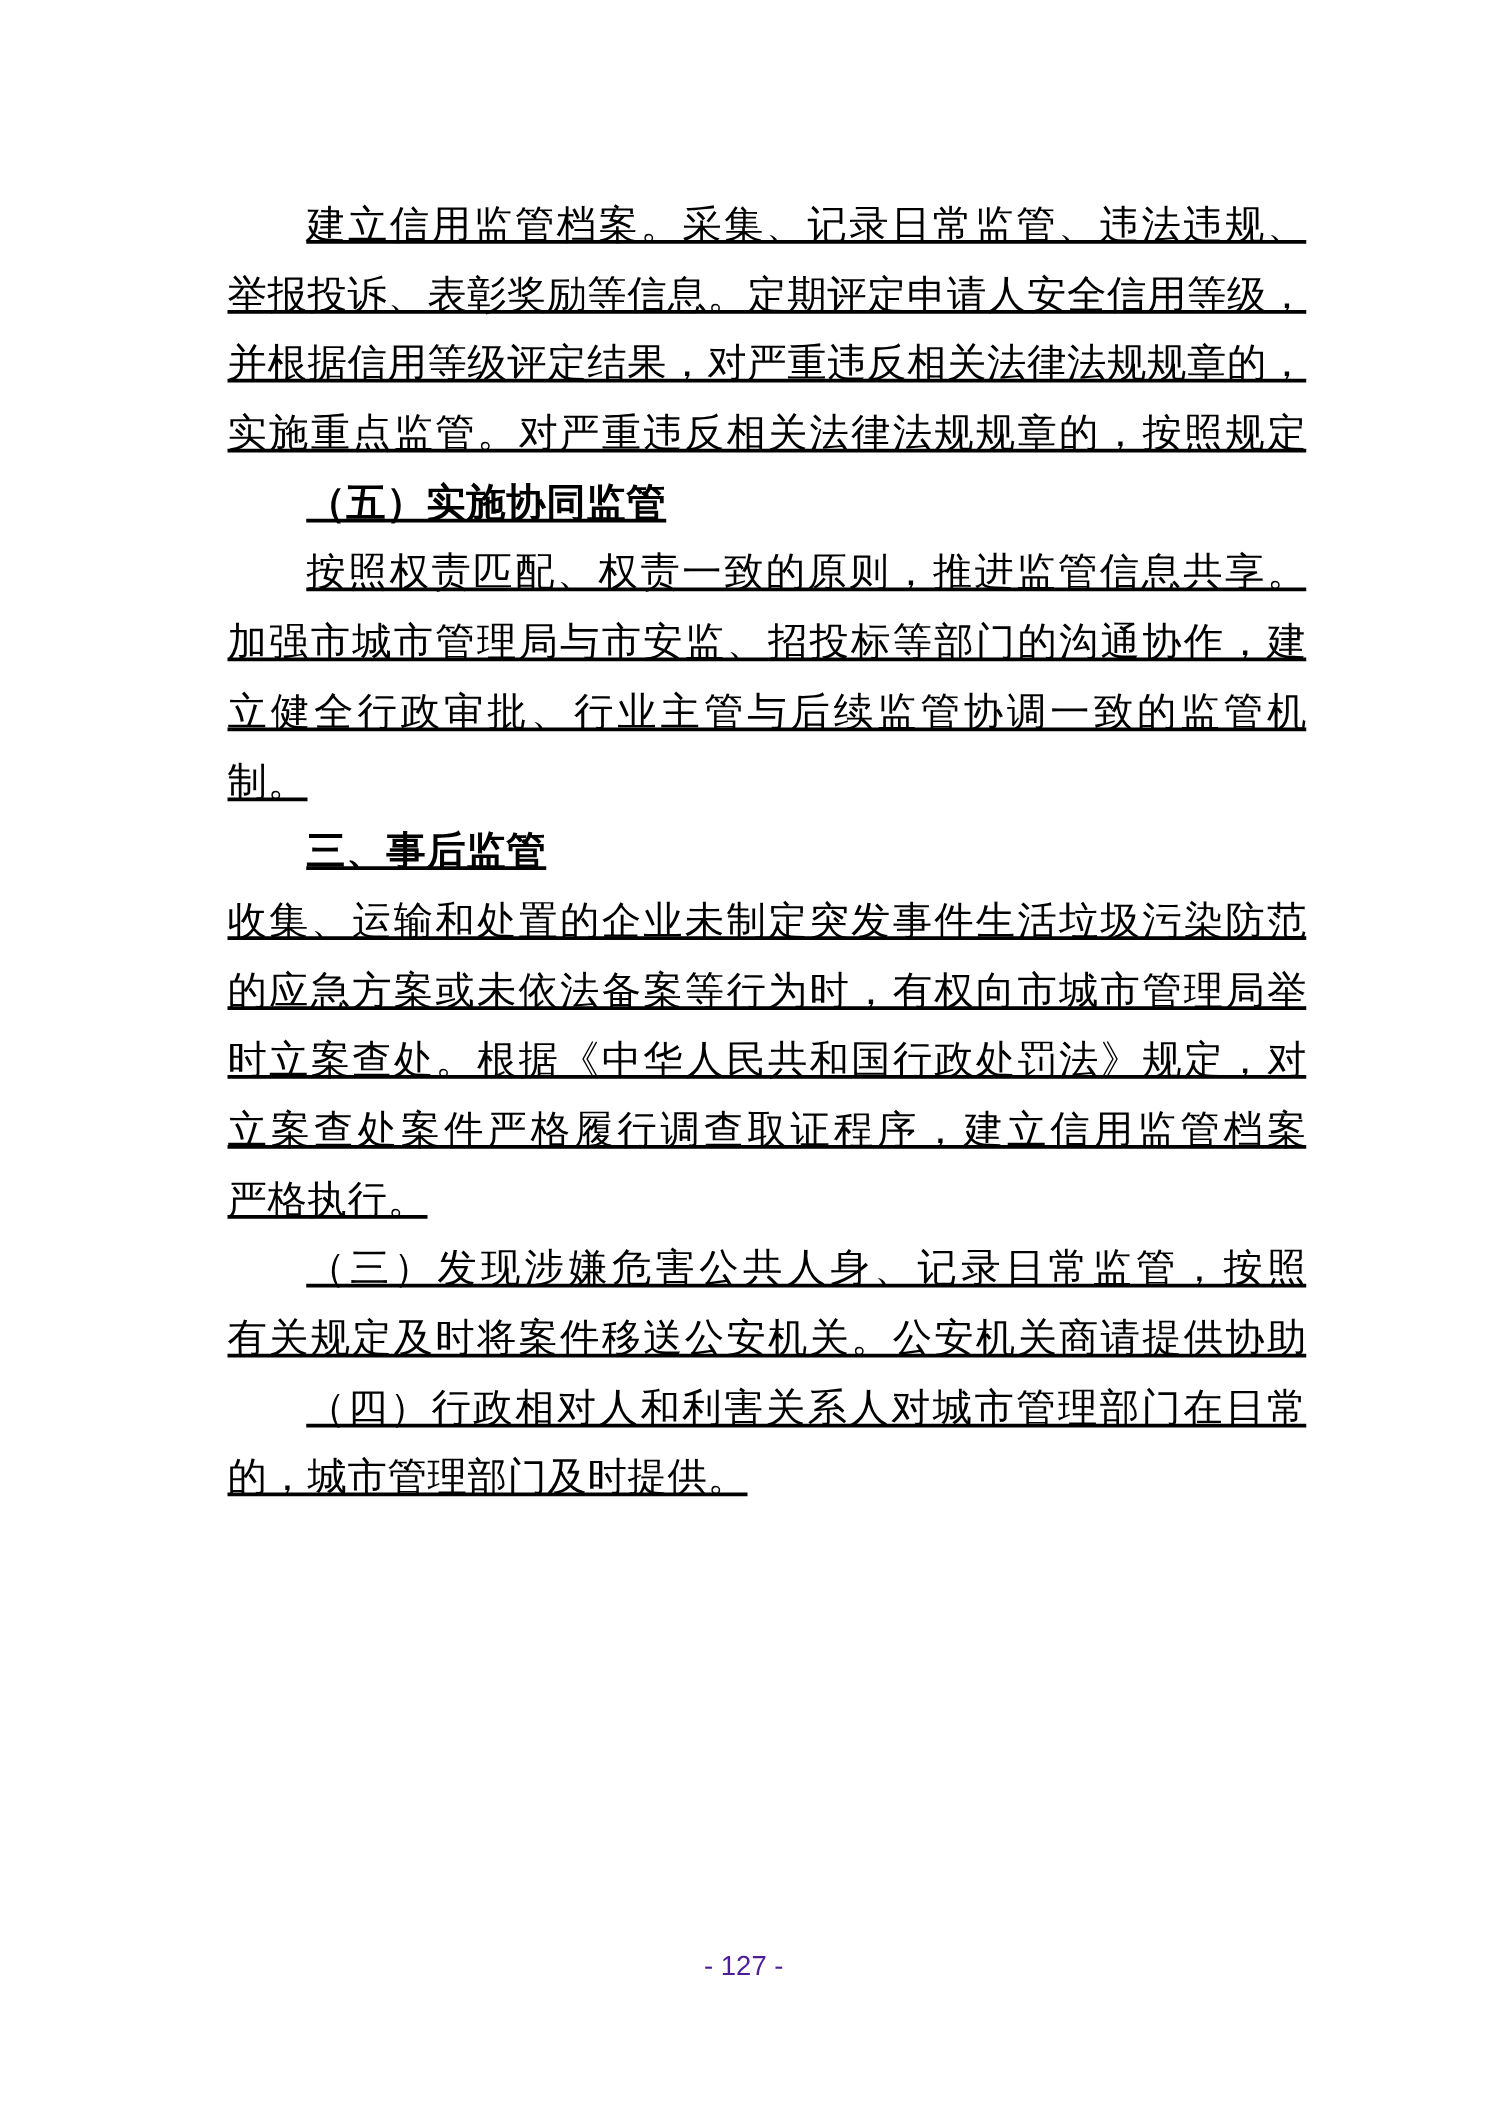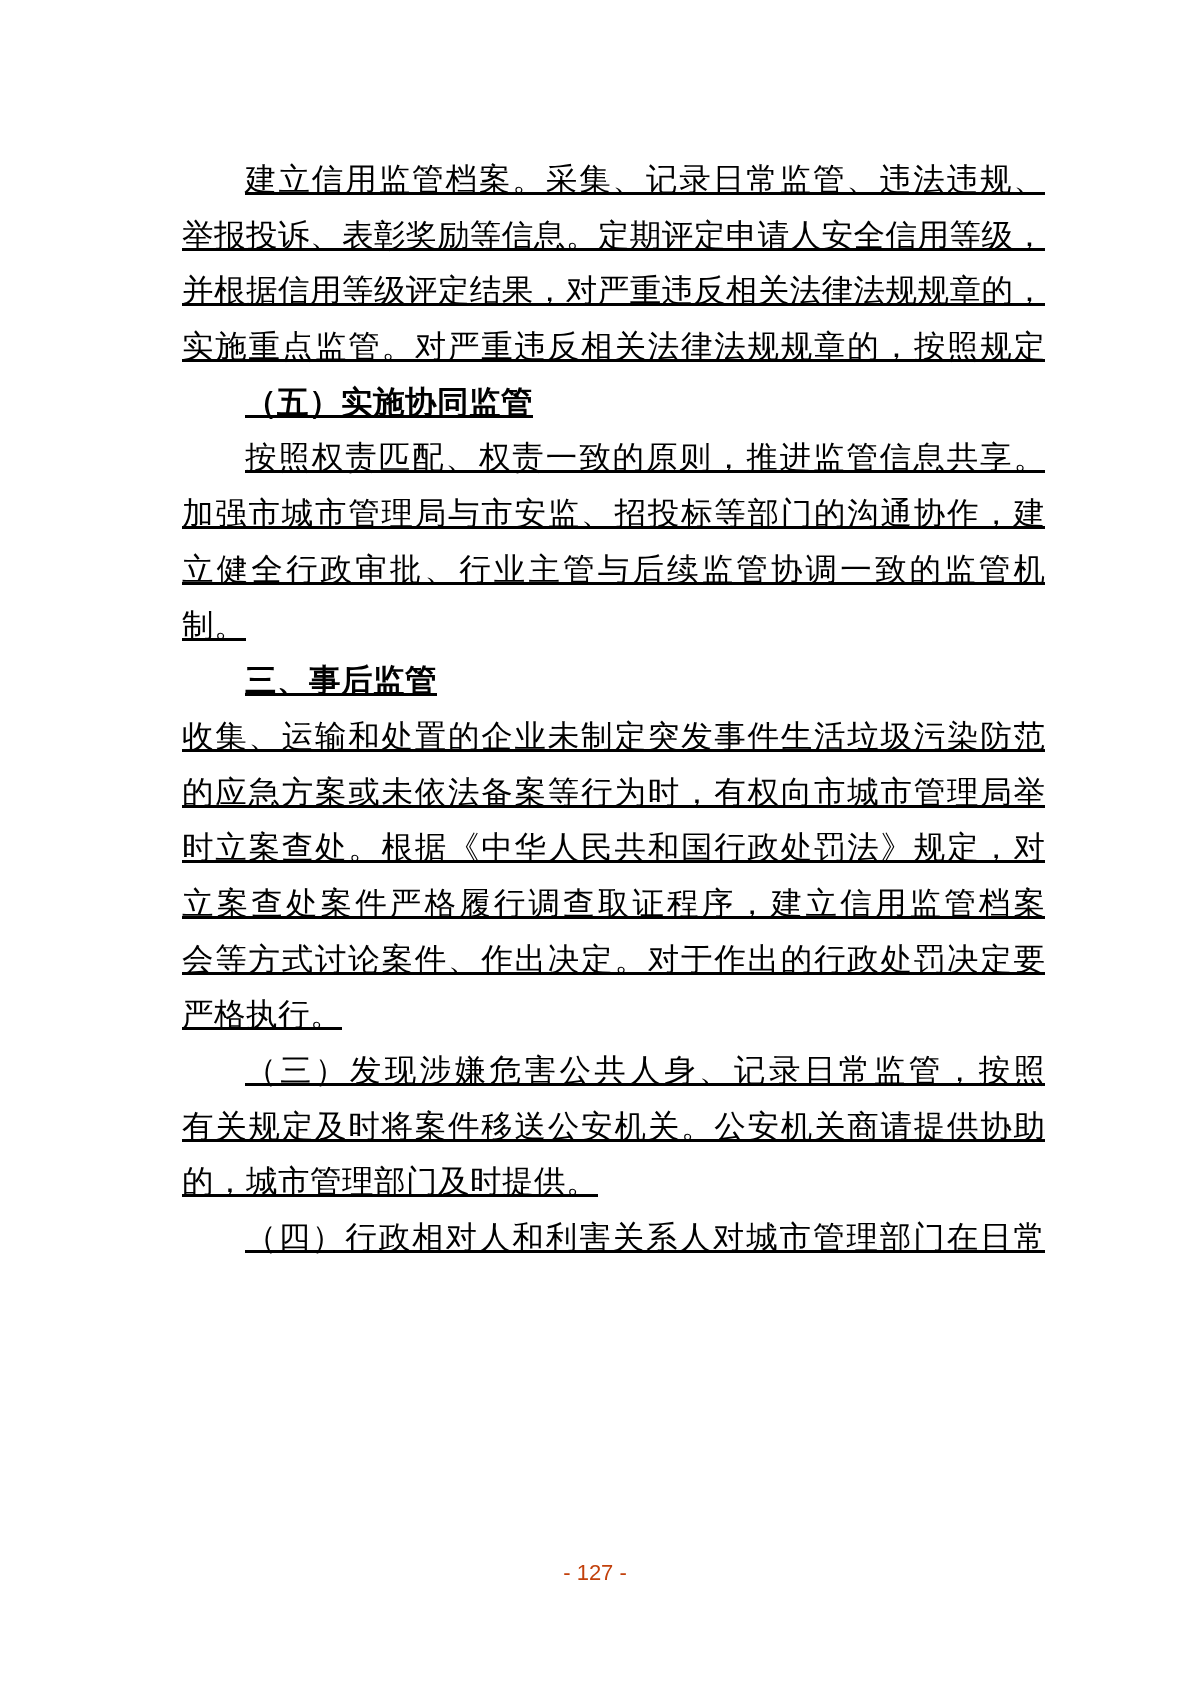--- a/index.html
+++ b/index.html
@@ -47,21 +47,21 @@
   .footer {
     position: absolute;
     left: 0;
     top: 1560px;
     width: 100%;
     height: 26px;
     line-height: 26px;
     text-align: center;
     font-family: "Liberation Sans", "DejaVu Sans", sans-serif;
     font-size: 22px;
-    color: #c2410c;
+    color: #4c1d95;
   }
 </style>
 </head>
 <body>
 
 <div class="page">
   <div class="textblock">
       <div class="line fill ind">建立信用监管档案。采集、记录日常监管、违法违规、</div>
       <div class="line fill">举报投诉、表彰奖励等信息。定期评定申请人安全信用等级，</div>
       <div class="line fill">并根据信用等级评定结果，对严重违反相关法律法规规章的，</div>
@@ -69,21 +69,20 @@
       <div class="line ind h">（五）实施协同监管</div>
       <div class="line fill ind">按照权责匹配、权责一致的原则，推进监管信息共享。</div>
       <div class="line fill">加强市城市管理局与市安监、招投标等部门的沟通协作，建</div>
       <div class="line fill">立健全行政审批、行业主管与后续监管协调一致的监管机</div>
       <div class="line">制。</div>
       <div class="line ind h">三、事后监管</div>
       <div class="line fill">收集、运输和处置的企业未制定突发事件生活垃圾污染防范</div>
       <div class="line fill">的应急方案或未依法备案等行为时，有权向市城市管理局举</div>
       <div class="line fill">时立案查处。根据《中华人民共和国行政处罚法》规定，对</div>
       <div class="line fill">立案查处案件严格履行调查取证程序，建立信用监管档案</div>
-      <div class="line fill">会等方式讨论案件、作出决定。对于作出的行政处罚决定要</div>
       <div class="line">严格执行。</div>
       <div class="line fill ind">（三）发现涉嫌危害公共人身、记录日常监管，按照</div>
       <div class="line fill">有关规定及时将案件移送公安机关。公安机关商请提供协助</div>
+      <div class="line fill ind">（四）行政相对人和利害关系人对城市管理部门在日常</div>
       <div class="line">的，城市管理部门及时提供。</div>
-      <div class="line fill ind">（四）行政相对人和利害关系人对城市管理部门在日常</div>
     </div>
   <div class="footer">- 127 -</div>
 </div>
 
 </body></html>

